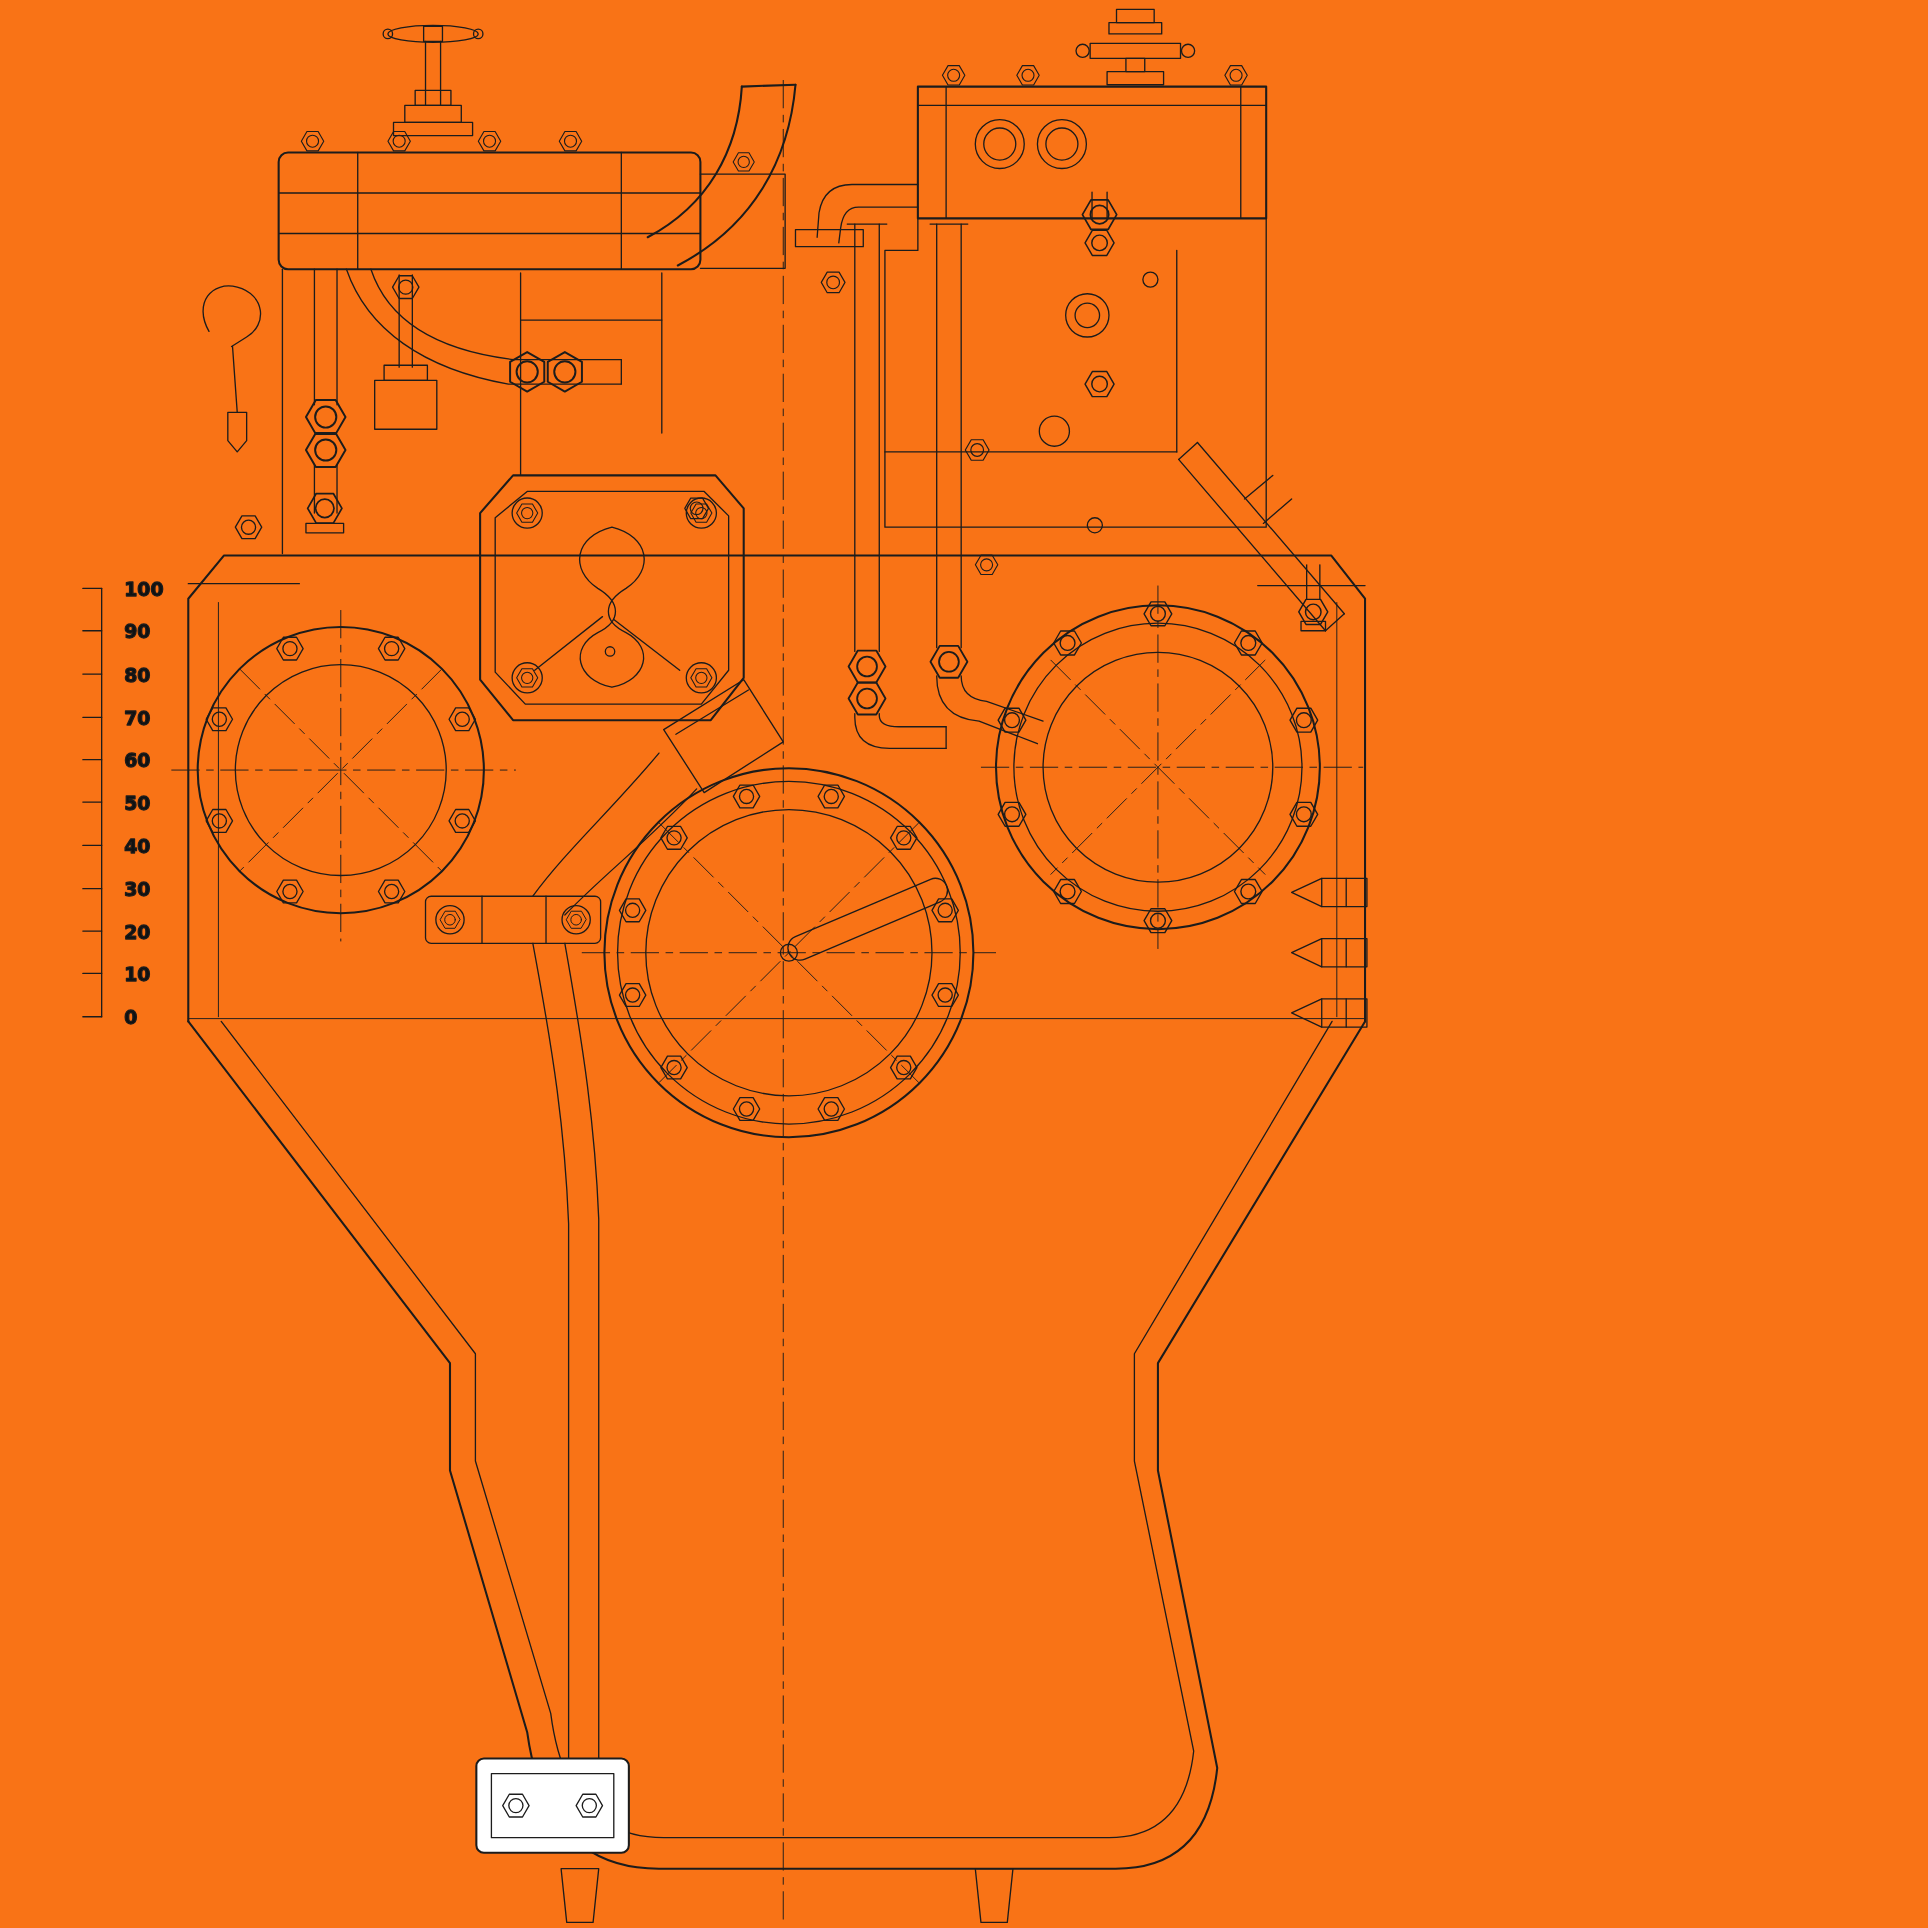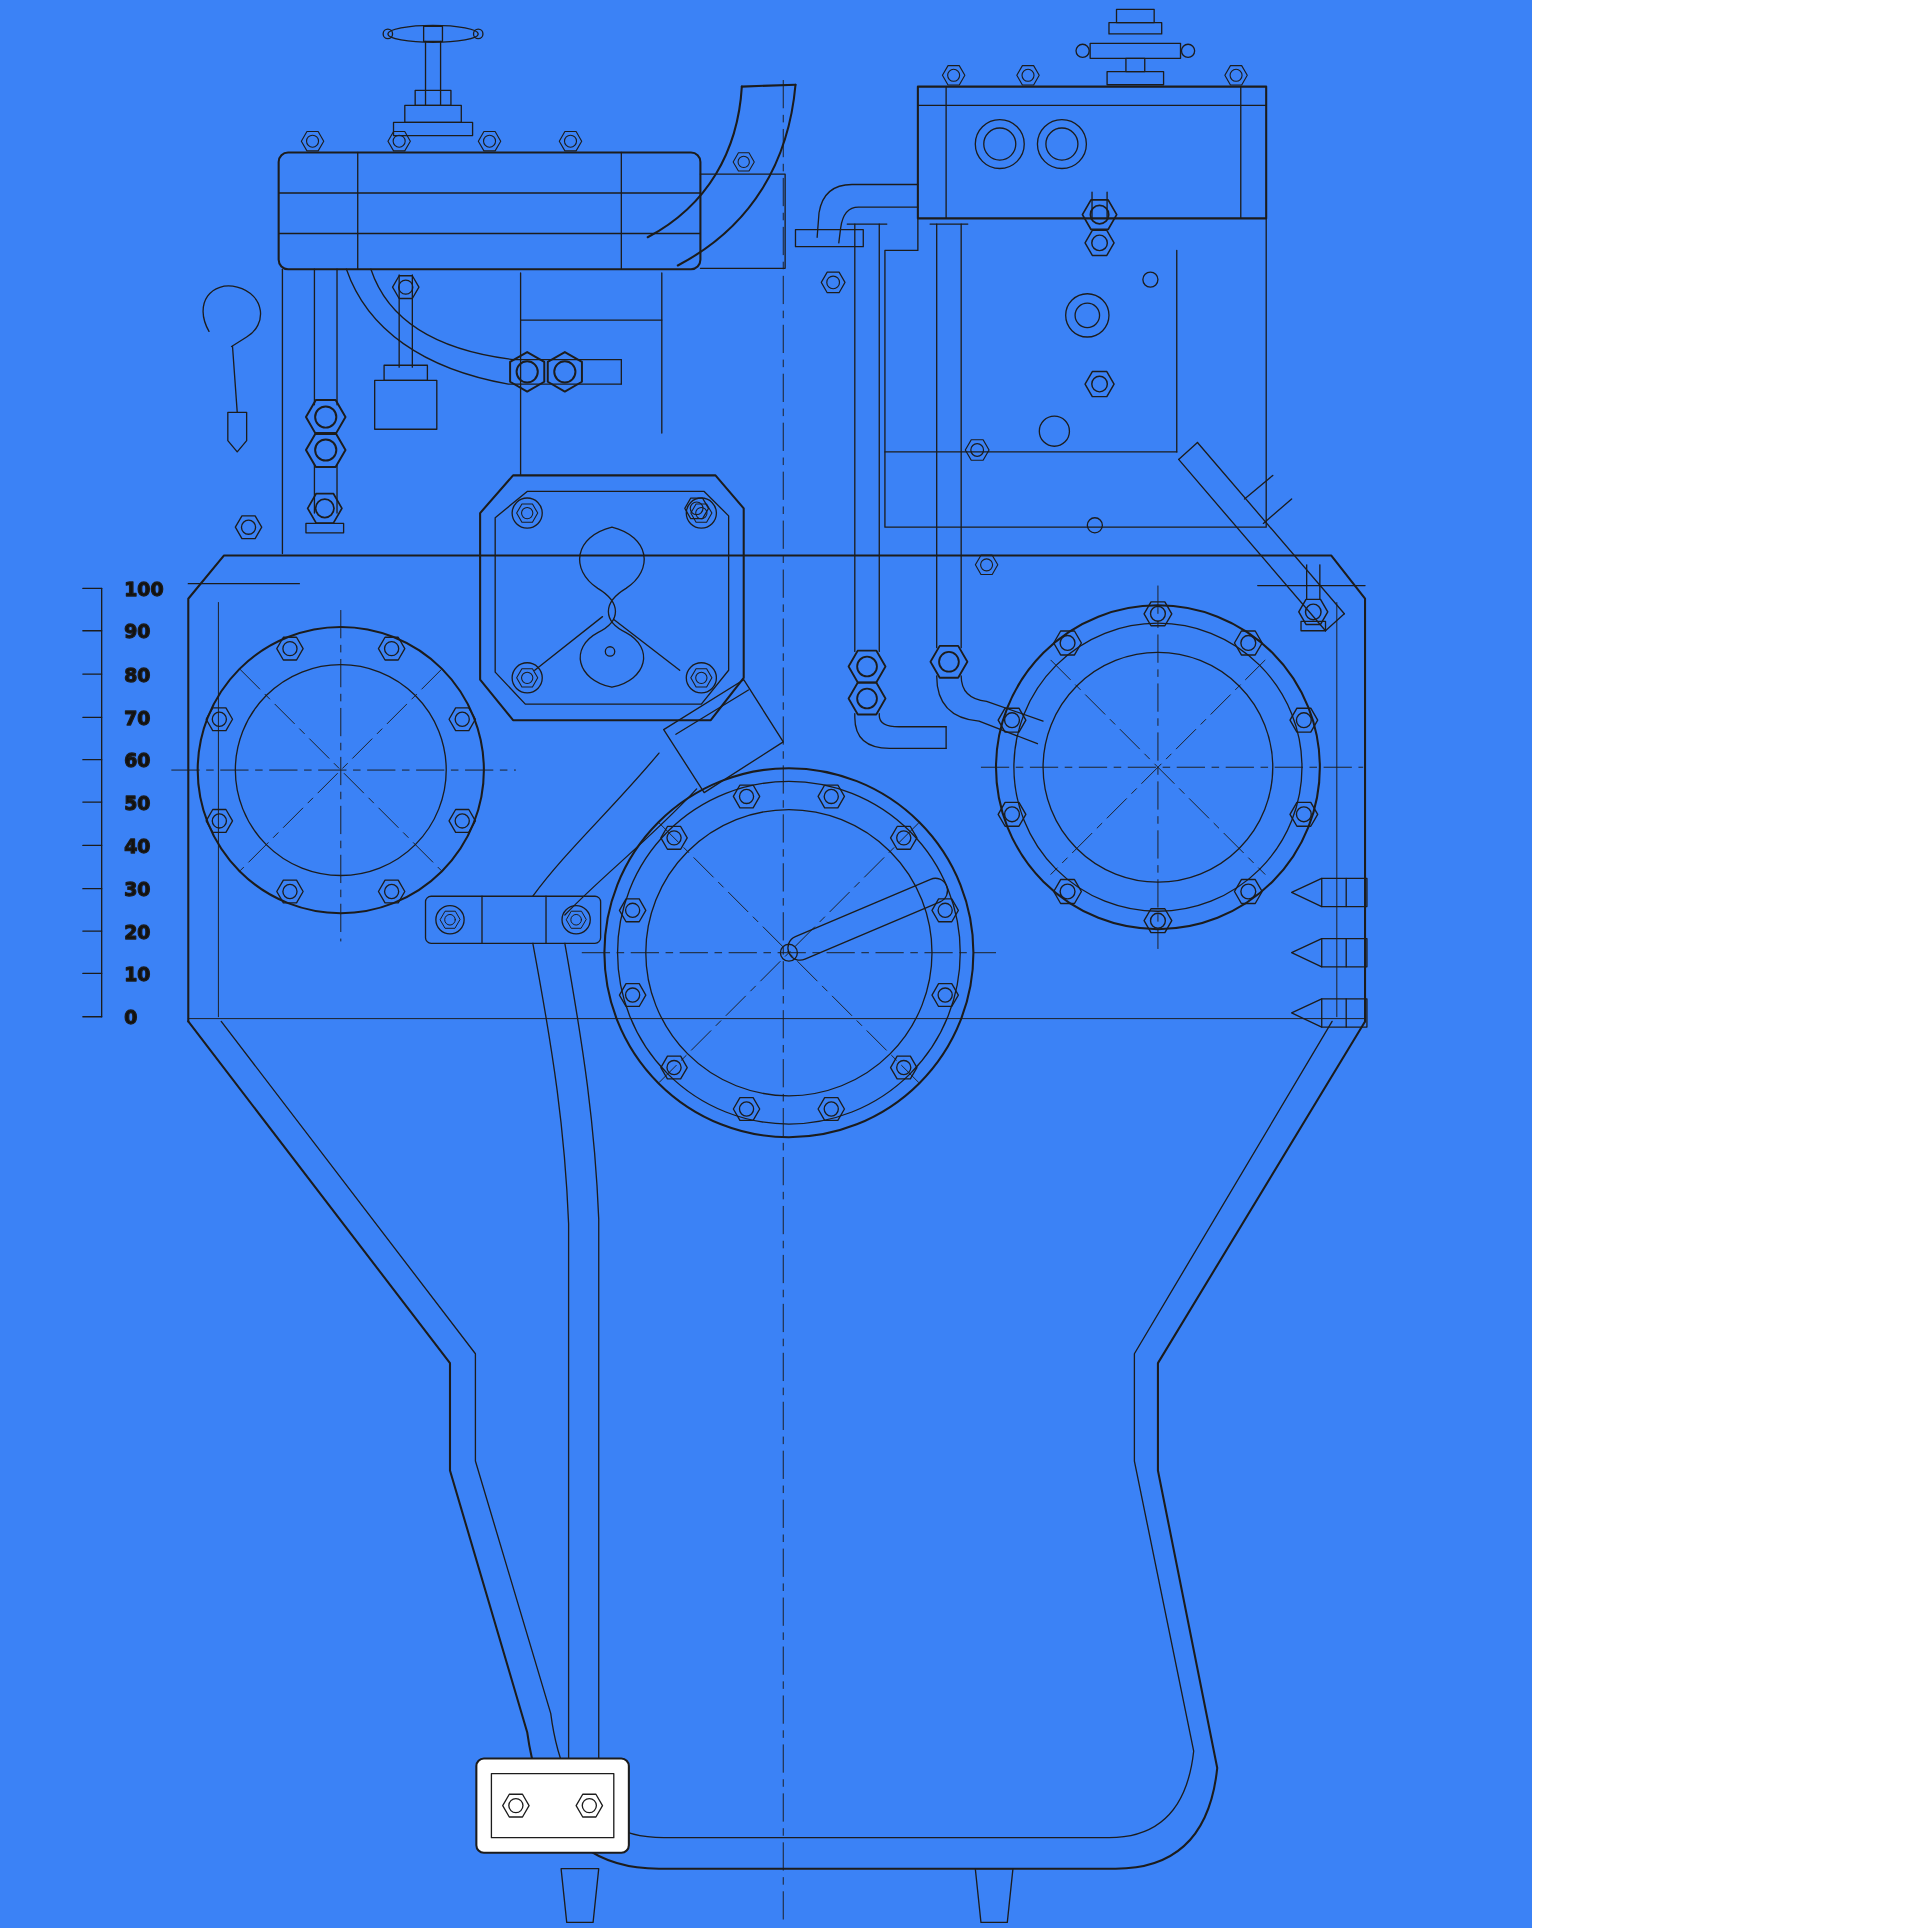--- a/index.html
+++ b/index.html
@@ -1,16 +1,16 @@
 <!DOCTYPE html>
 <html style="font-size:15px"><head>
 <meta charset="utf-8">
 <style>
   html,body { margin:0; padding:0; background:#ffffff; }
-  .canvas { position:relative; width:1532px; height:1928px; background:#3b82f6; overflow:hidden; }
+  .canvas { position:relative; width:1928px; height:1928px; background:#f97316; overflow:hidden; }
   svg { display:block; }
   .s2 { stroke:#1c1c1c; stroke-width:2.2; fill:none; stroke-linejoin:round; stroke-linecap:round; }
   .s1 { stroke:#1c1c1c; stroke-width:1.4; fill:none; stroke-linejoin:round; stroke-linecap:round; }
   .s0 { stroke:#1c1c1c; stroke-width:1;   fill:none; stroke-linejoin:round; stroke-linecap:round; }
   .cl { stroke:#1c1c1c; stroke-width:1;   fill:none; stroke-dasharray:30 7 8 7; }
   .wh { fill:#ffffff; }
   .dim { font:bold 20px "DejaVu Sans", sans-serif; fill:#111111; }
 </style>
 </head>
 <body>

